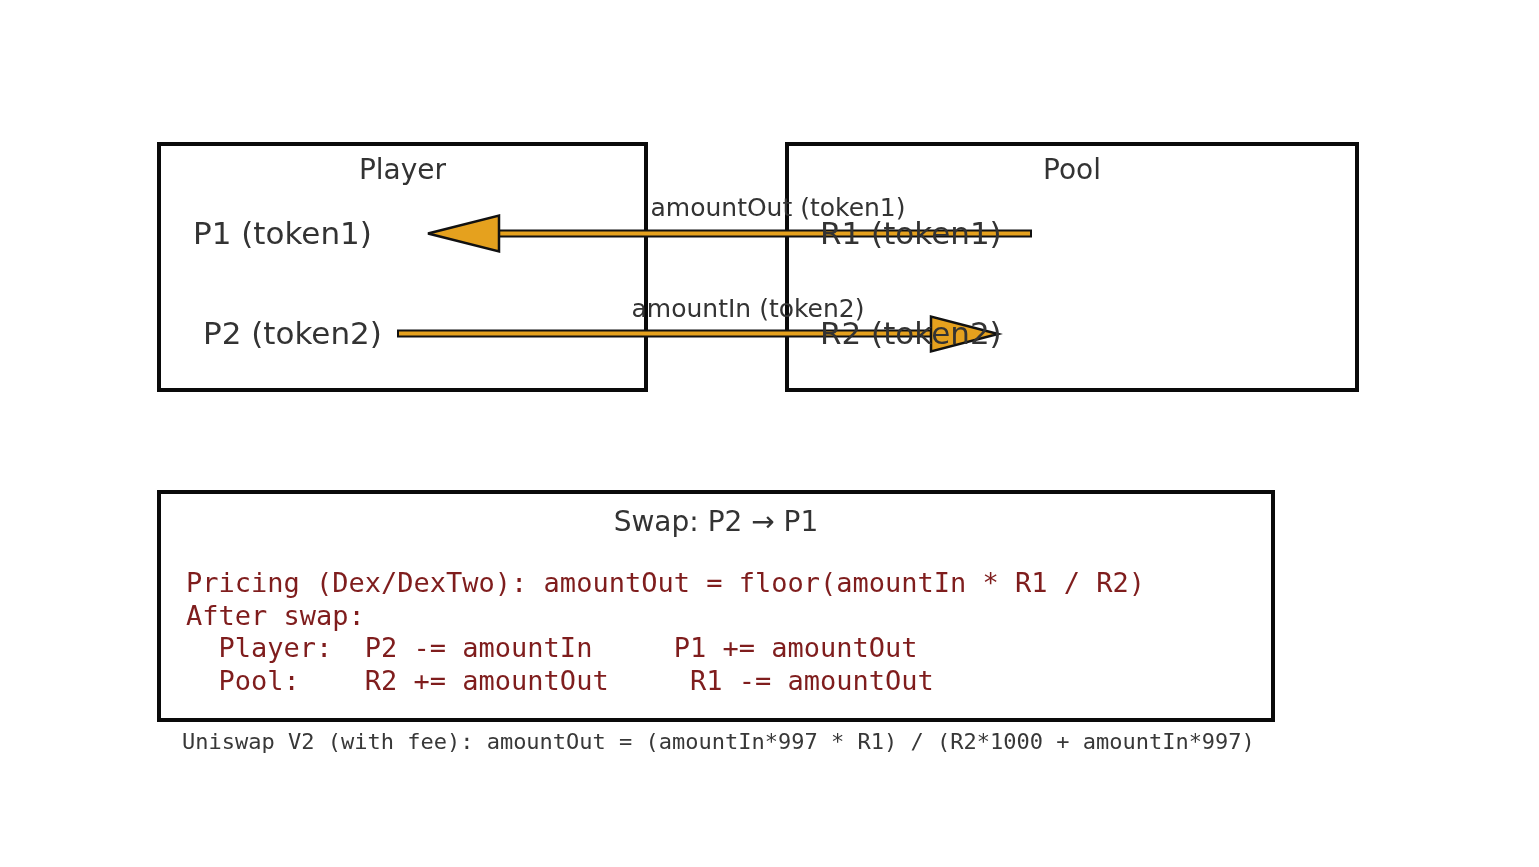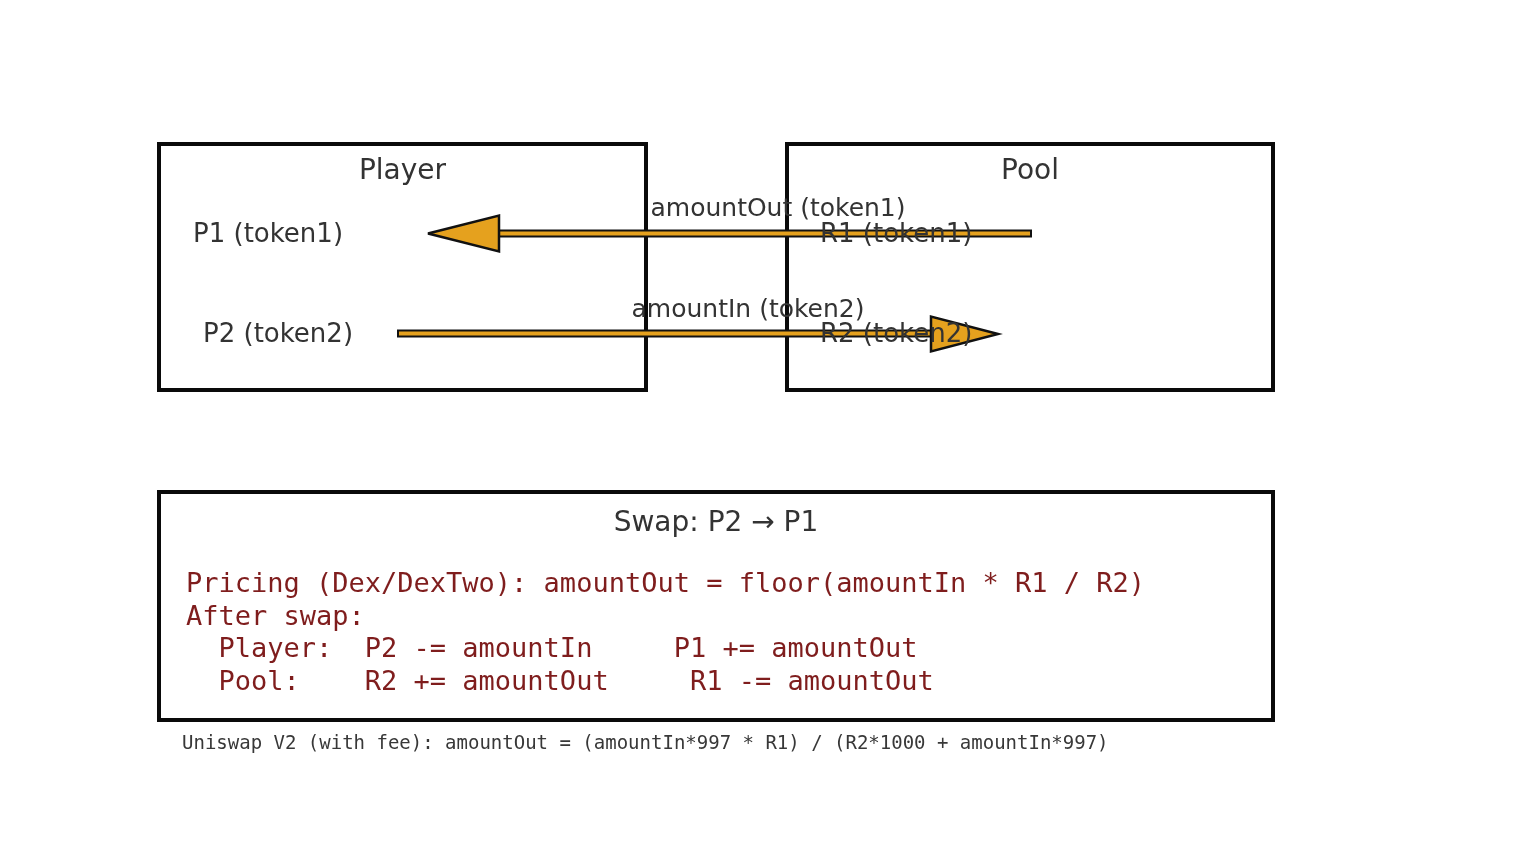--- a/index.html
+++ b/index.html
@@ -14,32 +14,32 @@
     color: #333333;
     border-radius: 11px;
   }
   .entity-box {
     position: absolute;
     border: 4px solid #0a0a0a;
     background: transparent;
     z-index: 1;
   }
   #player-box { left: 157px; top: 142px; width: 491px; height: 250px; }
-  #pool-box   { left: 785px; top: 142px; width: 490px; height: 250px; }
+  #pool-box   { left: 785px; top: 142px; width: 574px; height: 250px; }
   .entity-title {
     position: absolute;
     left: 0; right: 0; top: 8px;
     text-align: center;
     font-size: 28px;
     line-height: 32px;
     color: #333333;
   }
   .token-label {
     position: absolute;
-    font-size: 26px;
+    font-size: 31px;
     line-height: 28px;
     color: #333333;
     white-space: nowrap;
     z-index: 3;
   }
   #p1-label { left: 193px; top: 219px; }
   #p2-label { left: 203px; top: 319px; }
   #r1-label { left: 820px; top: 219px; text-align: right; }
   #r2-label { left: 820px; top: 319px; }
   #arrow-svg {
@@ -82,21 +82,21 @@
     font-family: "DejaVu Sans Mono", monospace;
     font-size: 27px;
     line-height: 32.5px;
     color: #7f1d1d;
   }
   .mono-line { white-space: pre; }
   #footnote {
     position: absolute;
     left: 182px; top: 727px;
     font-family: "DejaVu Sans Mono", monospace;
-    font-size: 19px;
+    font-size: 22px;
     line-height: 30px;
     color: #383838;
     white-space: pre;
     z-index: 1;
     text-align: center;
   }
 </style>
 </head>
 <body>
 

